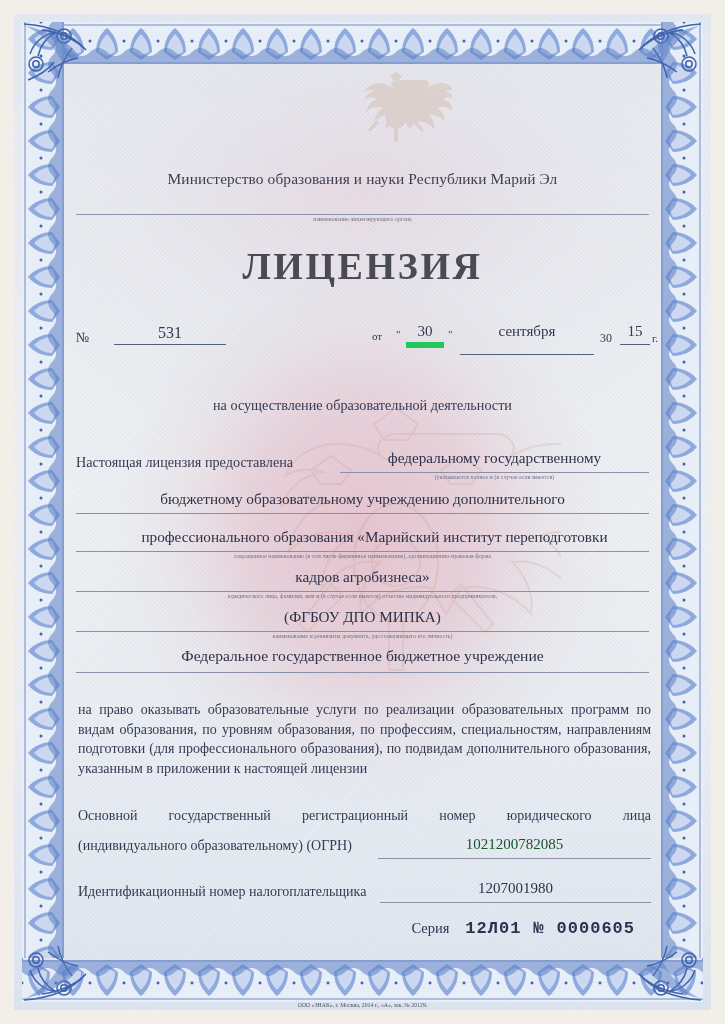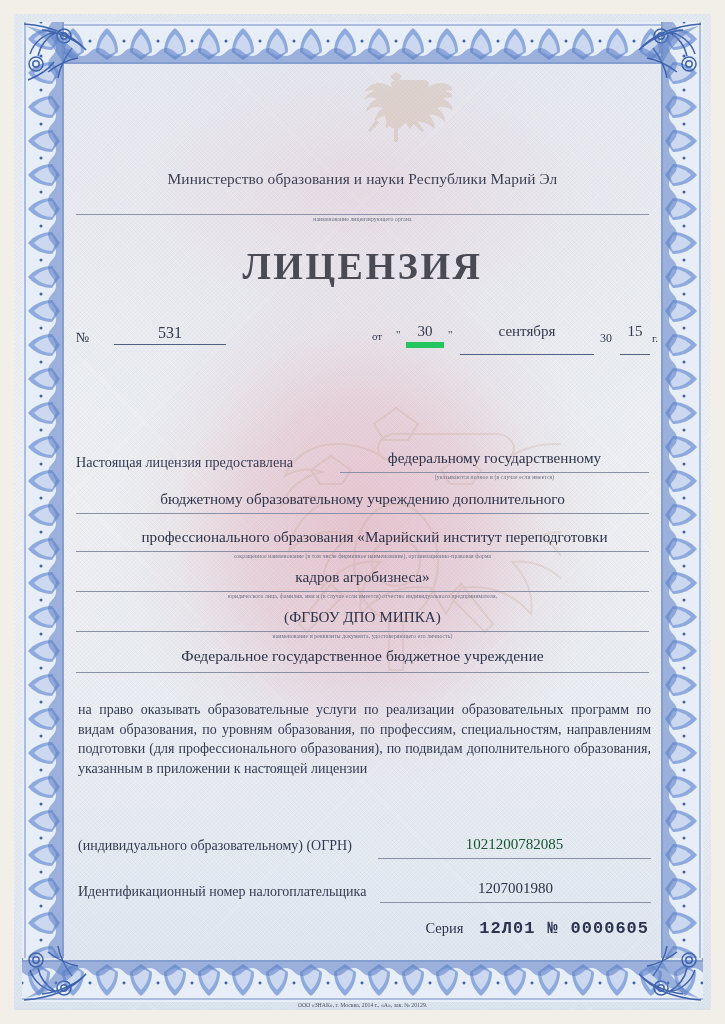--- a/index.html
+++ b/index.html
@@ -75,21 +75,21 @@
 
   .numrow{position:absolute;left:0;top:300px;width:601px;height:28px;font-size:14.5px;color:#33384d;}
   .nsign{position:absolute;left:14px;top:8px;font-size:14px;}
   .nval{position:absolute;left:52px;top:2px;width:112px;text-align:center;font-size:16px;border-bottom:1px solid #52607f;padding-bottom:2px;}
   .ot{position:absolute;left:310px;top:8px;font-size:11px;}
   .q1{position:absolute;left:334px;top:6px;font-size:11px;}
   .dval{position:absolute;left:344px;top:1px;width:38px;text-align:center;font-size:15px;border-bottom:6px solid #22c55e;padding-bottom:2px;}
   .q2{position:absolute;left:386px;top:6px;font-size:11px;}
   .mval{position:absolute;left:398px;top:1px;width:134px;text-align:center;font-size:15px;border-bottom:1px solid #52607f;padding-bottom:14px;}
   .y20{position:absolute;left:538px;top:9px;font-size:12px;}
-  .yval{position:absolute;left:558px;top:1px;width:30px;text-align:center;font-size:15px;border-bottom:1px solid #52607f;padding-bottom:14px;}
+  .yval{position:absolute;left:558px;top:1px;width:30px;text-align:center;font-size:15px;border-bottom:1px solid #52607f;padding-bottom:4px;}
   .gg{position:absolute;left:590px;top:10px;font-size:11px;}
 
   .activity{
     position:absolute;left:0;top:375px;width:601px;text-align:center;
     font-size:14.2px;color:#343a52;
   }
 
   .lineblk{position:absolute;width:601px;}
   .lb-label{position:absolute;left:14px;font-size:14.2px;color:#343a52;}
   .lb-fill{position:absolute;text-align:center;font-size:15.2px;color:#2c3248;}
@@ -106,21 +106,21 @@
   .ogrn-l2{position:absolute;left:16px;top:816px;font-size:14px;color:#333a52;}
   .ogrn-v{position:absolute;left:316px;top:814px;width:273px;text-align:center;font-size:15px;color:#14532d;}
   .ogrn-ul{position:absolute;left:316px;top:836px;width:273px;border-top:0.9px solid #8a90a6;}
 
   .inn-l{position:absolute;left:16px;top:862px;font-size:14px;color:#333a52;}
   .inn-v{position:absolute;left:318px;top:858px;width:271px;text-align:center;font-size:15px;color:#2c3248;}
   .inn-ul{position:absolute;left:318px;top:880px;width:271px;border-top:0.9px solid #8a90a6;}
 
   .serial{
     position:absolute;left:0;top:897px;width:601px;text-align:right;
-    padding-right:14px;box-sizing:border-box;color:#2c3350;
+    padding-right:28px;box-sizing:border-box;color:#2c3350;
   }
   .serial .lab{font-size:14.5px;font-family:"Liberation Serif",serif;}
   .serial .mono{font-family:"Liberation Mono",monospace;font-size:17px;font-weight:bold;letter-spacing:1px;}
 
   .footer{
     position:absolute;left:0;top:1002px;width:725px;text-align:center;
     font-size:5.8px;color:#4d5266;font-family:"Liberation Serif",serif;
   }
 </style>
 </head>
@@ -278,20 +278,21 @@
       <span class="ot">от</span>
       <span class="q1">"</span>
       <span class="dval">30</span>
       <span class="q2">"</span>
       <span class="mval">сентября</span>
       <span class="y20">30</span>
       <span class="yval">15</span>
       <span class="gg">г.</span>
     </div>
 
+    <div class="activity">на осуществление образовательной деятельности</div>
 
     <div class="lineblk">
       <span class="lb-label" style="top:432px;">Настоящая лицензия предоставлена</span>
       <span class="lb-fill" style="left:278px;top:427px;width:309px;">федеральному государственному</span>
       <div class="ul" style="left:278px;top:450px;width:309px;"></div>
       <div class="cap" style="left:278px;top:452px;width:309px;">(указываются полное и (в случае если имеется)</div>
     </div>
 
     <div class="lineblk">
       <div class="lb-center" style="top:468px;">бюджетному образовательному учреждению дополнительного</div>
@@ -316,20 +317,21 @@
       <div class="cap" style="top:611px;">наименование и реквизиты документа, удостоверяющего его личность)</div>
     </div>
 
     <div class="lineblk">
       <div class="lb-center" style="top:625px;font-size:15.6px;">Федеральное государственное бюджетное учреждение</div>
       <div class="ul" style="left:14px;top:650px;width:573px;"></div>
     </div>
 
     <div class="para">на право оказывать образовательные услуги по реализации образовательных программ по видам образования, по уровням образования, по профессиям, специальностям, направлениям подготовки (для профессионального образования), по подвидам  дополнительного образования, указанным в приложении к настоящей лицензии</div>
 
+    <div class="ogrn-l1">Основной государственный регистрационный номер юридического лица</div>
     <div class="ogrn-l2">(индивидуального образовательному) (ОГРН)</div>
     <div class="ogrn-v">1021200782085</div>
     <div class="ogrn-ul"></div>
 
     <div class="inn-l">Идентификационный номер налогоплательщика</div>
     <div class="inn-v">1207001980</div>
     <div class="inn-ul"></div>
 
     <div class="serial">
       <span class="lab">Серия</span>

